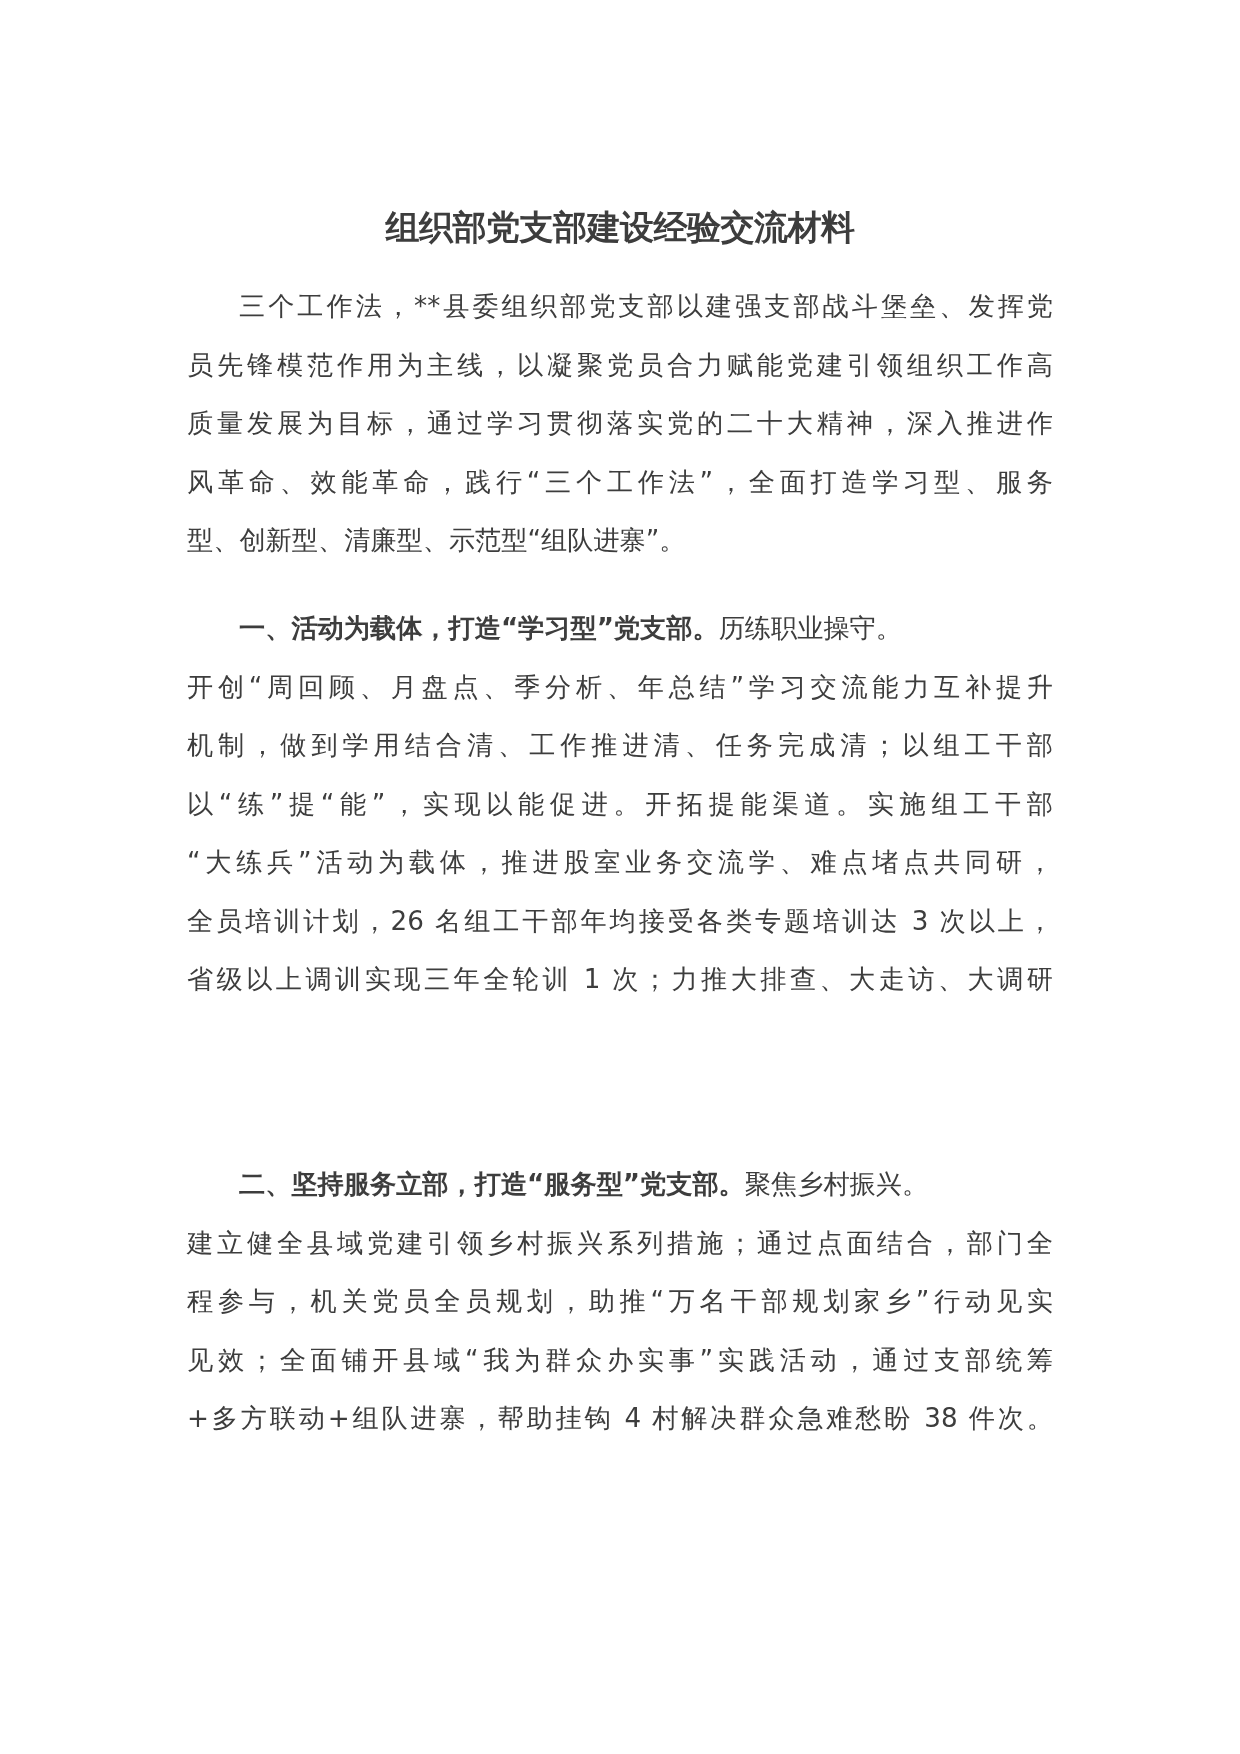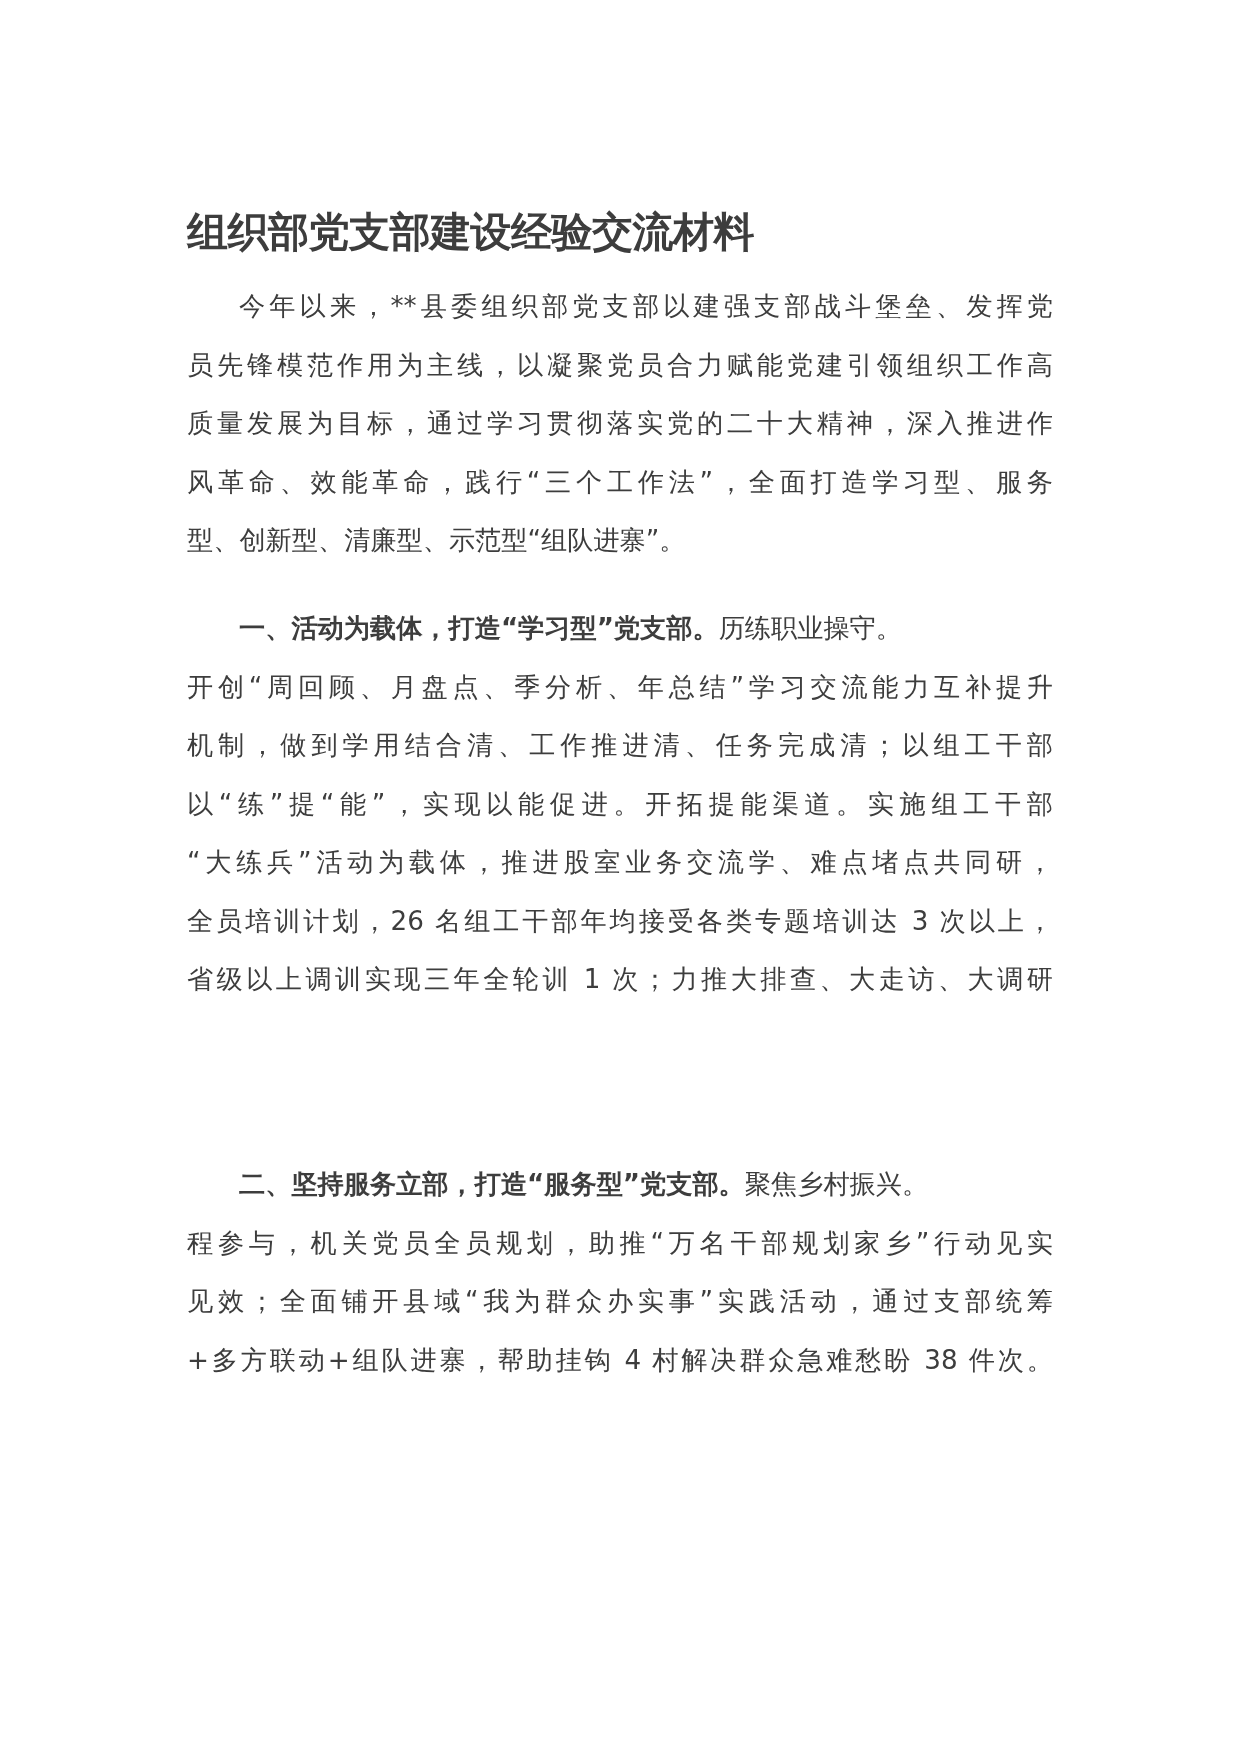--- a/index.html
+++ b/index.html
@@ -1,53 +1,54 @@
 <!DOCTYPE html>
 <html><head>
 <meta charset="utf-8">
 <style>
   html, body { margin: 0; padding: 0; background: #ffffff; }
   body { width: 1240px; height: 1754px; position: relative; overflow: hidden;
          font-family: "DejaVu Sans", sans-serif; color: #3d3d3d; }
   .page { position: absolute; left: 187px; top: 0; width: 866px; }
-  .title { position: absolute; top: 205px; left: 0; width: 866px; text-align: left;
-           font-size: 41px; font-weight: bold; letter-spacing: -0.5px; white-space: nowrap; }
+  .title { position: absolute; top: 205px; left: 0; width: 866px; text-align: center;
+           font-size: 34px; font-weight: bold; letter-spacing: -0.5px; white-space: nowrap; }
   .para { position: absolute; left: 0; width: 866px; margin: 0; }
   .line { display: block; height: 58.5px; line-height: 58.5px; font-size: 26.2px;
           white-space: nowrap; letter-spacing: 0px; }
   .line.indent { padding-left: 52px; }
   .bold { font-weight: bold; }
   .p1 { top: 277px; }
   .p2 { top: 599px; }
   .p3 { top: 1155px; }
   .line.j { text-align: justify; text-align-last: justify; }
 </style>
 </head>
 <body>
 
 <div class="page">
   <div class="title">组织部党支部建设经验交流材料</div>
 
   <div class="para p1">
-    <span class="line indent j">今年以来，**县委组织部党支部以建强支部战斗堡垒、发挥党</span>
+    <span class="line indent j">三个工作法，**县委组织部党支部以建强支部战斗堡垒、发挥党</span>
     <span class="line j">员先锋模范作用为主线，以凝聚党员合力赋能党建引领组织工作高</span>
     <span class="line j">质量发展为目标，通过学习贯彻落实党的二十大精神，深入推进作</span>
     <span class="line j">风革命、效能革命，践行“三个工作法”，全面打造学习型、服务</span>
     <span class="line">型、创新型、清廉型、示范型“组队进寨”。</span>
   </div>
 
   <div class="para p2">
     <span class="line indent"><span class="bold">一、活动为载体，打造“学习型”党支部。</span><span>历练职业操守。</span></span>
     <span class="line j">开创“周回顾、月盘点、季分析、年总结”学习交流能力互补提升</span>
     <span class="line j">机制，做到学用结合清、工作推进清、任务完成清；以组工干部</span>
     <span class="line j">以“练”提“能”，实现以能促进。开拓提能渠道。实施组工干部</span>
     <span class="line j">“大练兵”活动为载体，推进股室业务交流学、难点堵点共同研，</span>
     <span class="line j">全员培训计划，26 名组工干部年均接受各类专题培训达 3 次以上，</span>
     <span class="line j">省级以上调训实现三年全轮训 1 次；力推大排查、大走访、大调研</span>
   </div>
 
   <div class="para p3">
     <span class="line indent"><span class="bold">二、坚持服务立部，打造“服务型”党支部。</span><span>聚焦乡村振兴。</span></span>
+    <span class="line j">建立健全县域党建引领乡村振兴系列措施；通过点面结合，部门全</span>
     <span class="line j">程参与，机关党员全员规划，助推“万名干部规划家乡”行动见实</span>
     <span class="line j">见效；全面铺开县域“我为群众办实事”实践活动，通过支部统筹</span>
     <span class="line j">+多方联动+组队进寨，帮助挂钩 4 村解决群众急难愁盼 38 件次。</span>
   </div>
 </div>
 
 </body></html>

